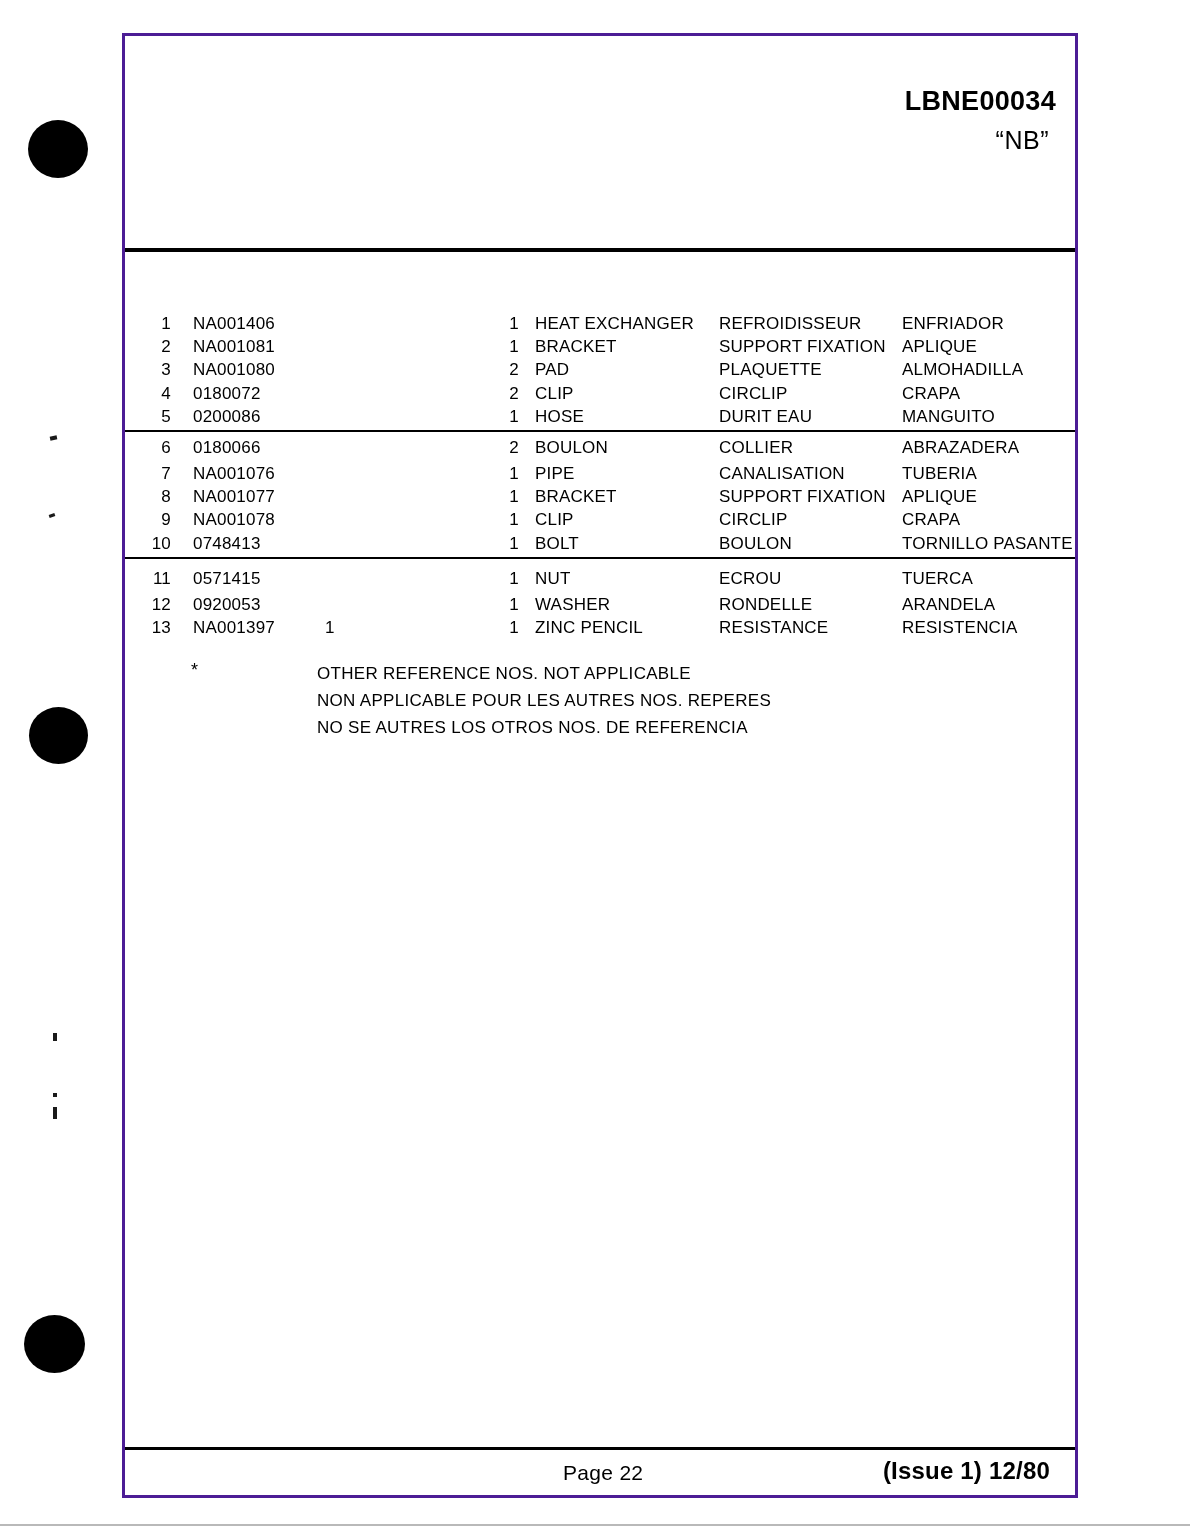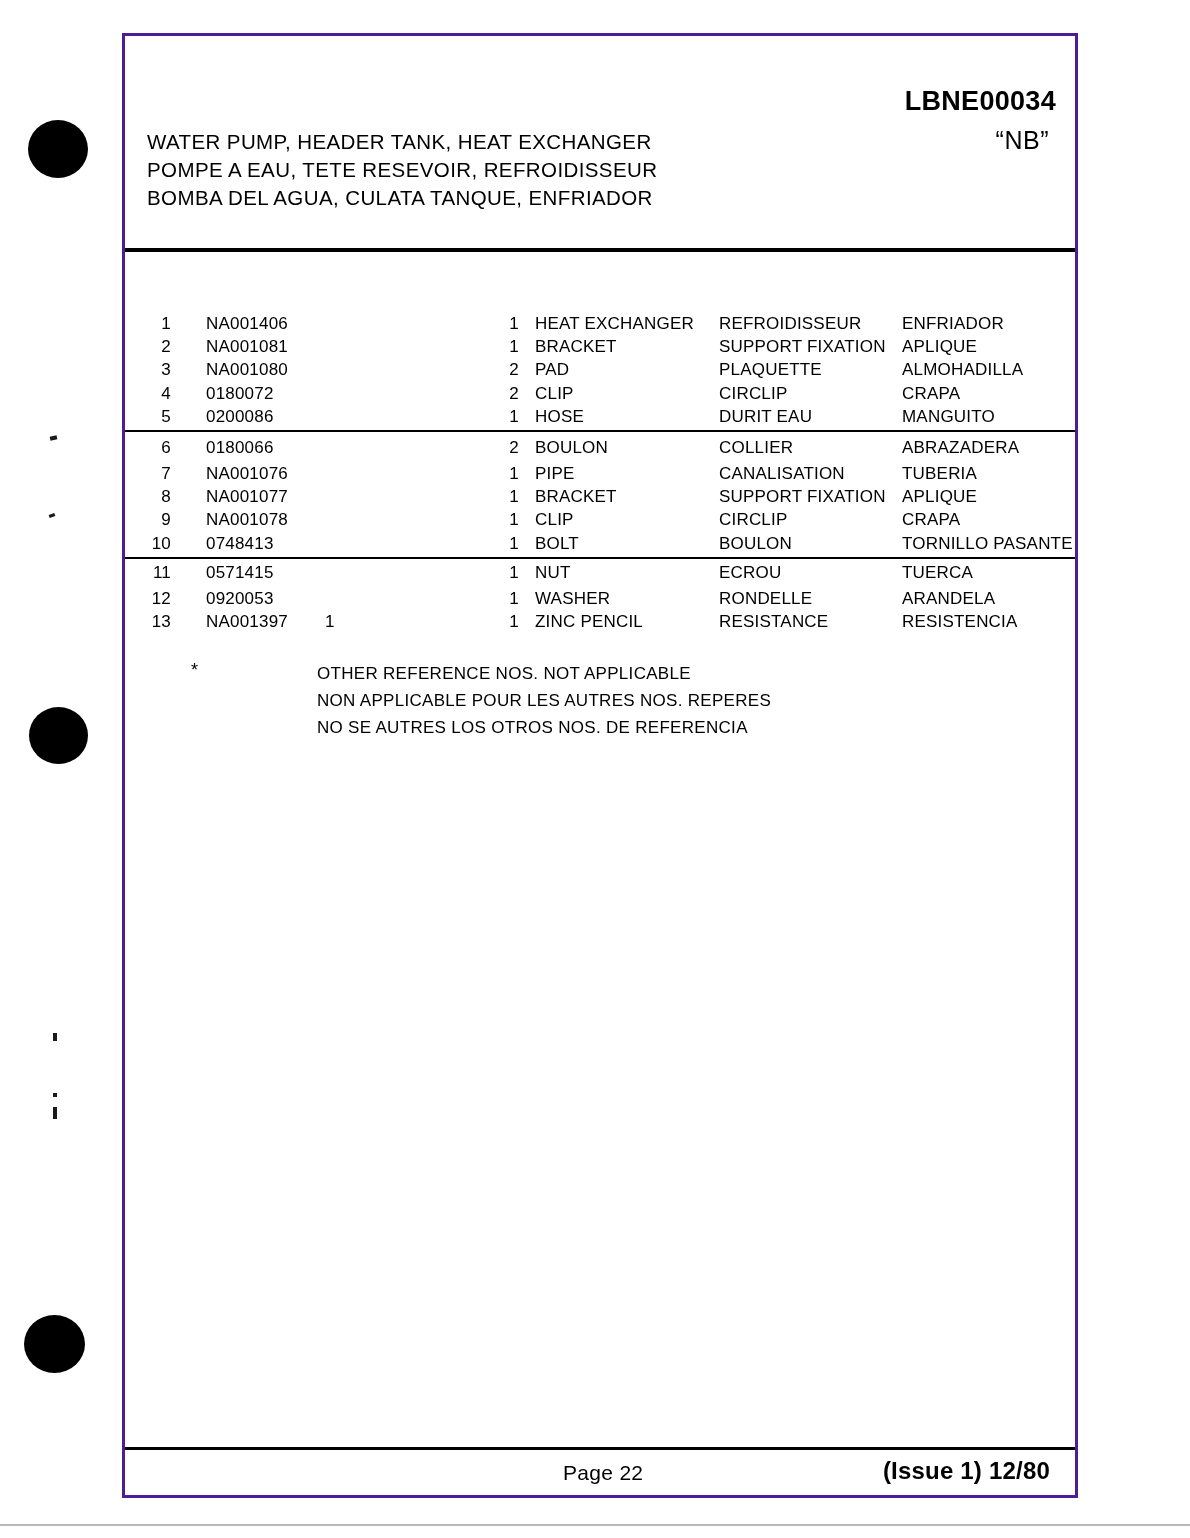--- a/index.html
+++ b/index.html
@@ -121,21 +121,21 @@
     font-size: 17px;
     letter-spacing: 0.2px;
     white-space: nowrap;
   }
   .c-item {
     position: absolute;
     left: 0;
     width: 46px;
     text-align: right;
   }
-  .c-partno  { position: absolute; left: 68px; margin-left: 13px; }
+  .c-partno  { position: absolute; left: 68px; }
   .c-altqty  { position: absolute; left: 200px; }
   .c-qty     { position: absolute; left: 380px; width: 14px; text-align: right; }
   .c-en      { position: absolute; left: 410px; }
   .c-fr      { position: absolute; left: 594px; text-align: center; }
   .c-es      { position: absolute; left: 777px; }
 
   
   #group-1 { padding-top: 62px; }
 
   
@@ -197,25 +197,20 @@
 <div class="speck" id="speck-c"></div>
 <div class="speck" id="speck-d"></div>
 <div class="speck" id="speck-e"></div>
 <div id="scan-edge"></div>
 
 <div id="page-frame">
 
   <div id="header-block">
     <div id="part-number">LBNE00034</div>
     <div id="variant-code">“NB”</div>
-    <div id="title-lines">
-      <div>WATER PUMP, HEADER TANK, HEAT EXCHANGER</div>
-      <div>POMPE A EAU, TETE RESEVOIR, REFROIDISSEUR</div>
-      <div>BOMBA DEL AGUA, CULATA TANQUE, ENFRIADOR</div>
-    </div>
   </div>
 
   <div id="header-rule"></div>
 
   <div id="parts-table">
 
     <div class="table-group" id="group-1">
       <div class="part-row">
         <span class="c-item">1</span>
         <span class="c-partno">NA001406</span>
@@ -309,21 +304,21 @@
         <span class="c-qty">1</span>
         <span class="c-en">BOLT</span>
         <span class="c-fr">BOULON</span>
         <span class="c-es">TORNILLO PASANTE</span>
       </div>
     </div>
 
     <div class="group-rule"></div>
 
     <div class="table-group">
-      <div class="part-row" style="height:26px;padding-top:4px;">
+      <div class="part-row" style="height:26px;padding-top:10px;">
         <span class="c-item">11</span>
         <span class="c-partno">0571415</span>
         <span class="c-altqty"></span>
         <span class="c-qty">1</span>
         <span class="c-en">NUT</span>
         <span class="c-fr">ECROU</span>
         <span class="c-es">TUERCA</span>
       </div>
       <div class="part-row">
         <span class="c-item">12</span>

